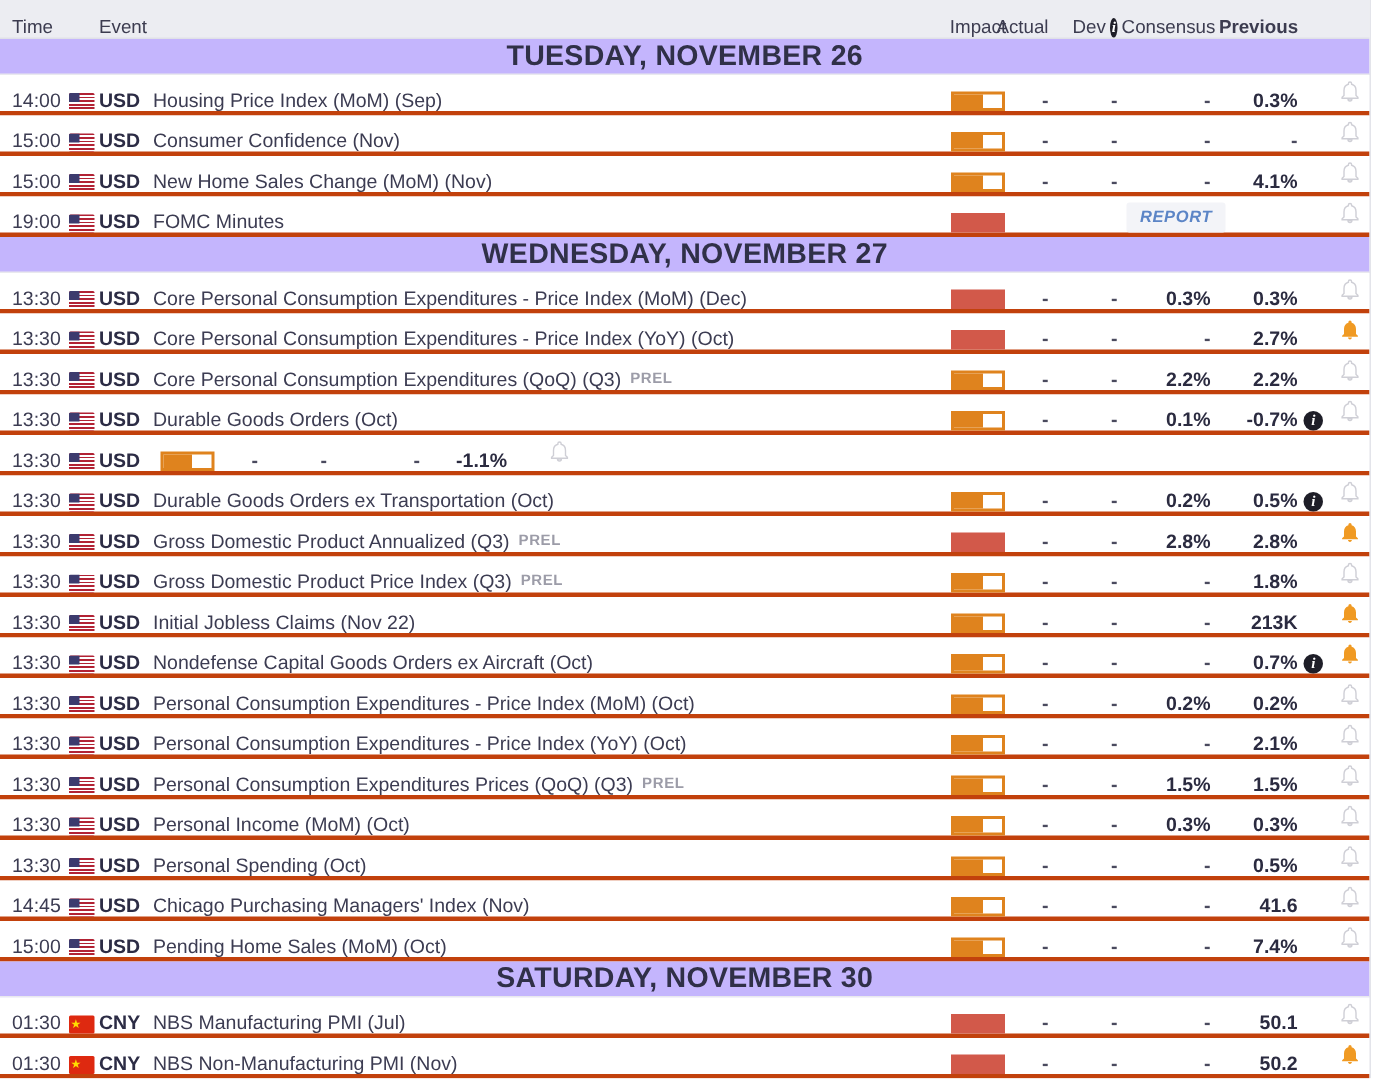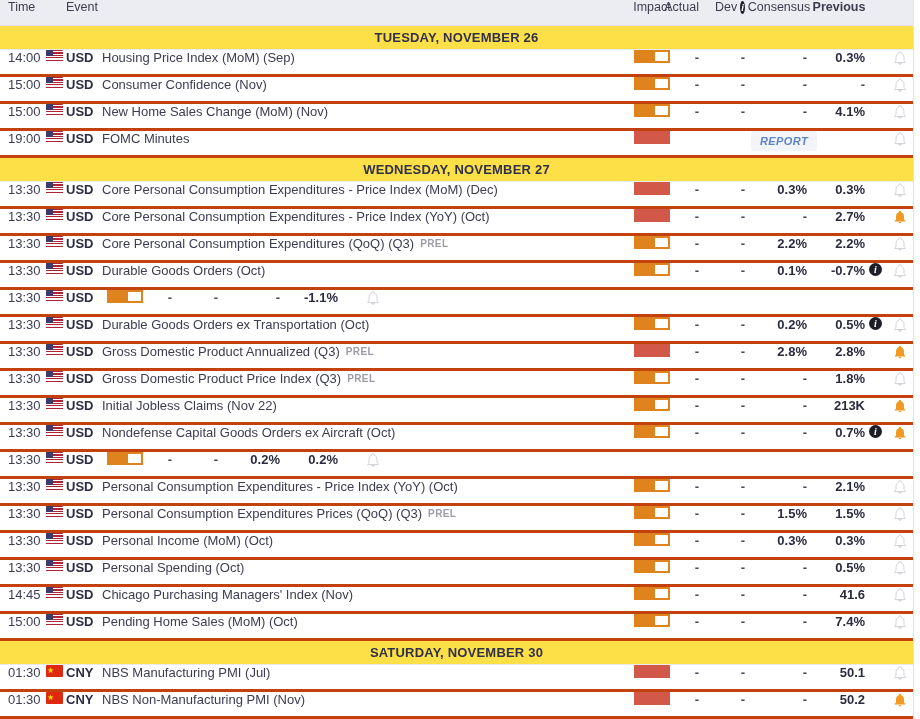--- a/index.html
+++ b/index.html
@@ -1,26 +1,26 @@
 <!DOCTYPE html>
 <html style="--impact-medium: #DF831E; --impact-high: #D2594A; --bell-active: #F09A23; --report-text: #5C85C6;"><head>
 <meta charset="utf-8">
 <style>
   * { box-sizing: border-box; margin: 0; padding: 0; }
   html,body { background:#fff; }
   body { font-family:"Liberation Sans", sans-serif; }
   .calendar { width:920px; height:719px; overflow:hidden; background:#fff; position:relative; }
   .calendar::after { content:''; position:absolute; top:0; bottom:0; left:913px; width:1px; background:#E3E4EA; }
 
-  .row { display:flex; align-items:flex-start; width:913px; }
+  .row { display:flex; align-items:flex-end; width:913px; }
   .header-row { height:26px; background:#ECEDF2; color:#3C3C50; font-size:12.5px; border-bottom:1px solid #E0E1E8; }
   .event-row { height:27px; border-bottom:3px solid #c2410c; background:#fff; }
-  .section-row { height:24px; width:913px; background:#fde047; border-bottom:1px solid #E9E9EE;
+  .section-row { height:24px; width:913px; background:#c4b5fd; border-bottom:1px solid #E9E9EE;
                  display:flex; align-items:center; justify-content:center;
-                 font-size:13px; font-weight:bold; color:#303048; letter-spacing:.2px; }
+                 font-size:19px; font-weight:bold; color:#303048; letter-spacing:.2px; }
 
   .col { display:flex; align-items:center; white-space:nowrap; }
   .col.time      { width:46px; padding-left:8px; color:#3C3C52; font-size:13px; }
   .col.flagc     { width:20px; }
   .col.cur       { width:36px; font-weight:bold; color:#2C2C45; font-size:13px; }
   .col.event     { flex:1 1 auto; overflow:hidden; color:#3C3C52; font-size:13px; }
   .col.impact    { width:46px; justify-content:center; }
   .col.actual    { width:40px; justify-content:flex-end; padding-right:16px; }
   .col.dev       { width:36px; justify-content:flex-end; padding-right:6px; }
   .col.consensus { width:62px; justify-content:flex-end; padding-right:6px; }
@@ -415,20 +415,23 @@
               <path d="M12 21.5c1 0 1.9-.8 1.9-1.9H10c0 1.1.9 1.9 2 1.9zm6-5.6v-4.9c0-3-1.6-5.5-4.4-6.2v-.7a1.6 1.6 0 0 0-3.2 0v.7C7.6 5.5 6 8 6 11v4.9l-1.9 1.9v1h15.8v-1l-1.9-1.9z"></path>
             </svg></span>
         </div>
       </div>
       <div class="row event-row">
         <div class="col time">13:30</div>
         <div class="col flagc">
           <span class="flag flag-us"></span>
         </div>
         <div class="col cur">USD</div>
+        <div class="col event">
+          <span>Personal Consumption Expenditures - Price Index (MoM) (Oct)</span>
+        </div>
         <div class="col impact">
           <span class="impact-bar medium"></span>
         </div>
         <div class="col actual dash">-</div>
         <div class="col dev dash">-</div>
         <div class="col consensus val">0.2%</div>
         <div class="col previous val">0.2%</div>
         <div class="col infoc"></div>
         <div class="col bellc">
           <span><svg class="bell-svg off" viewBox="0 0 24 24">

